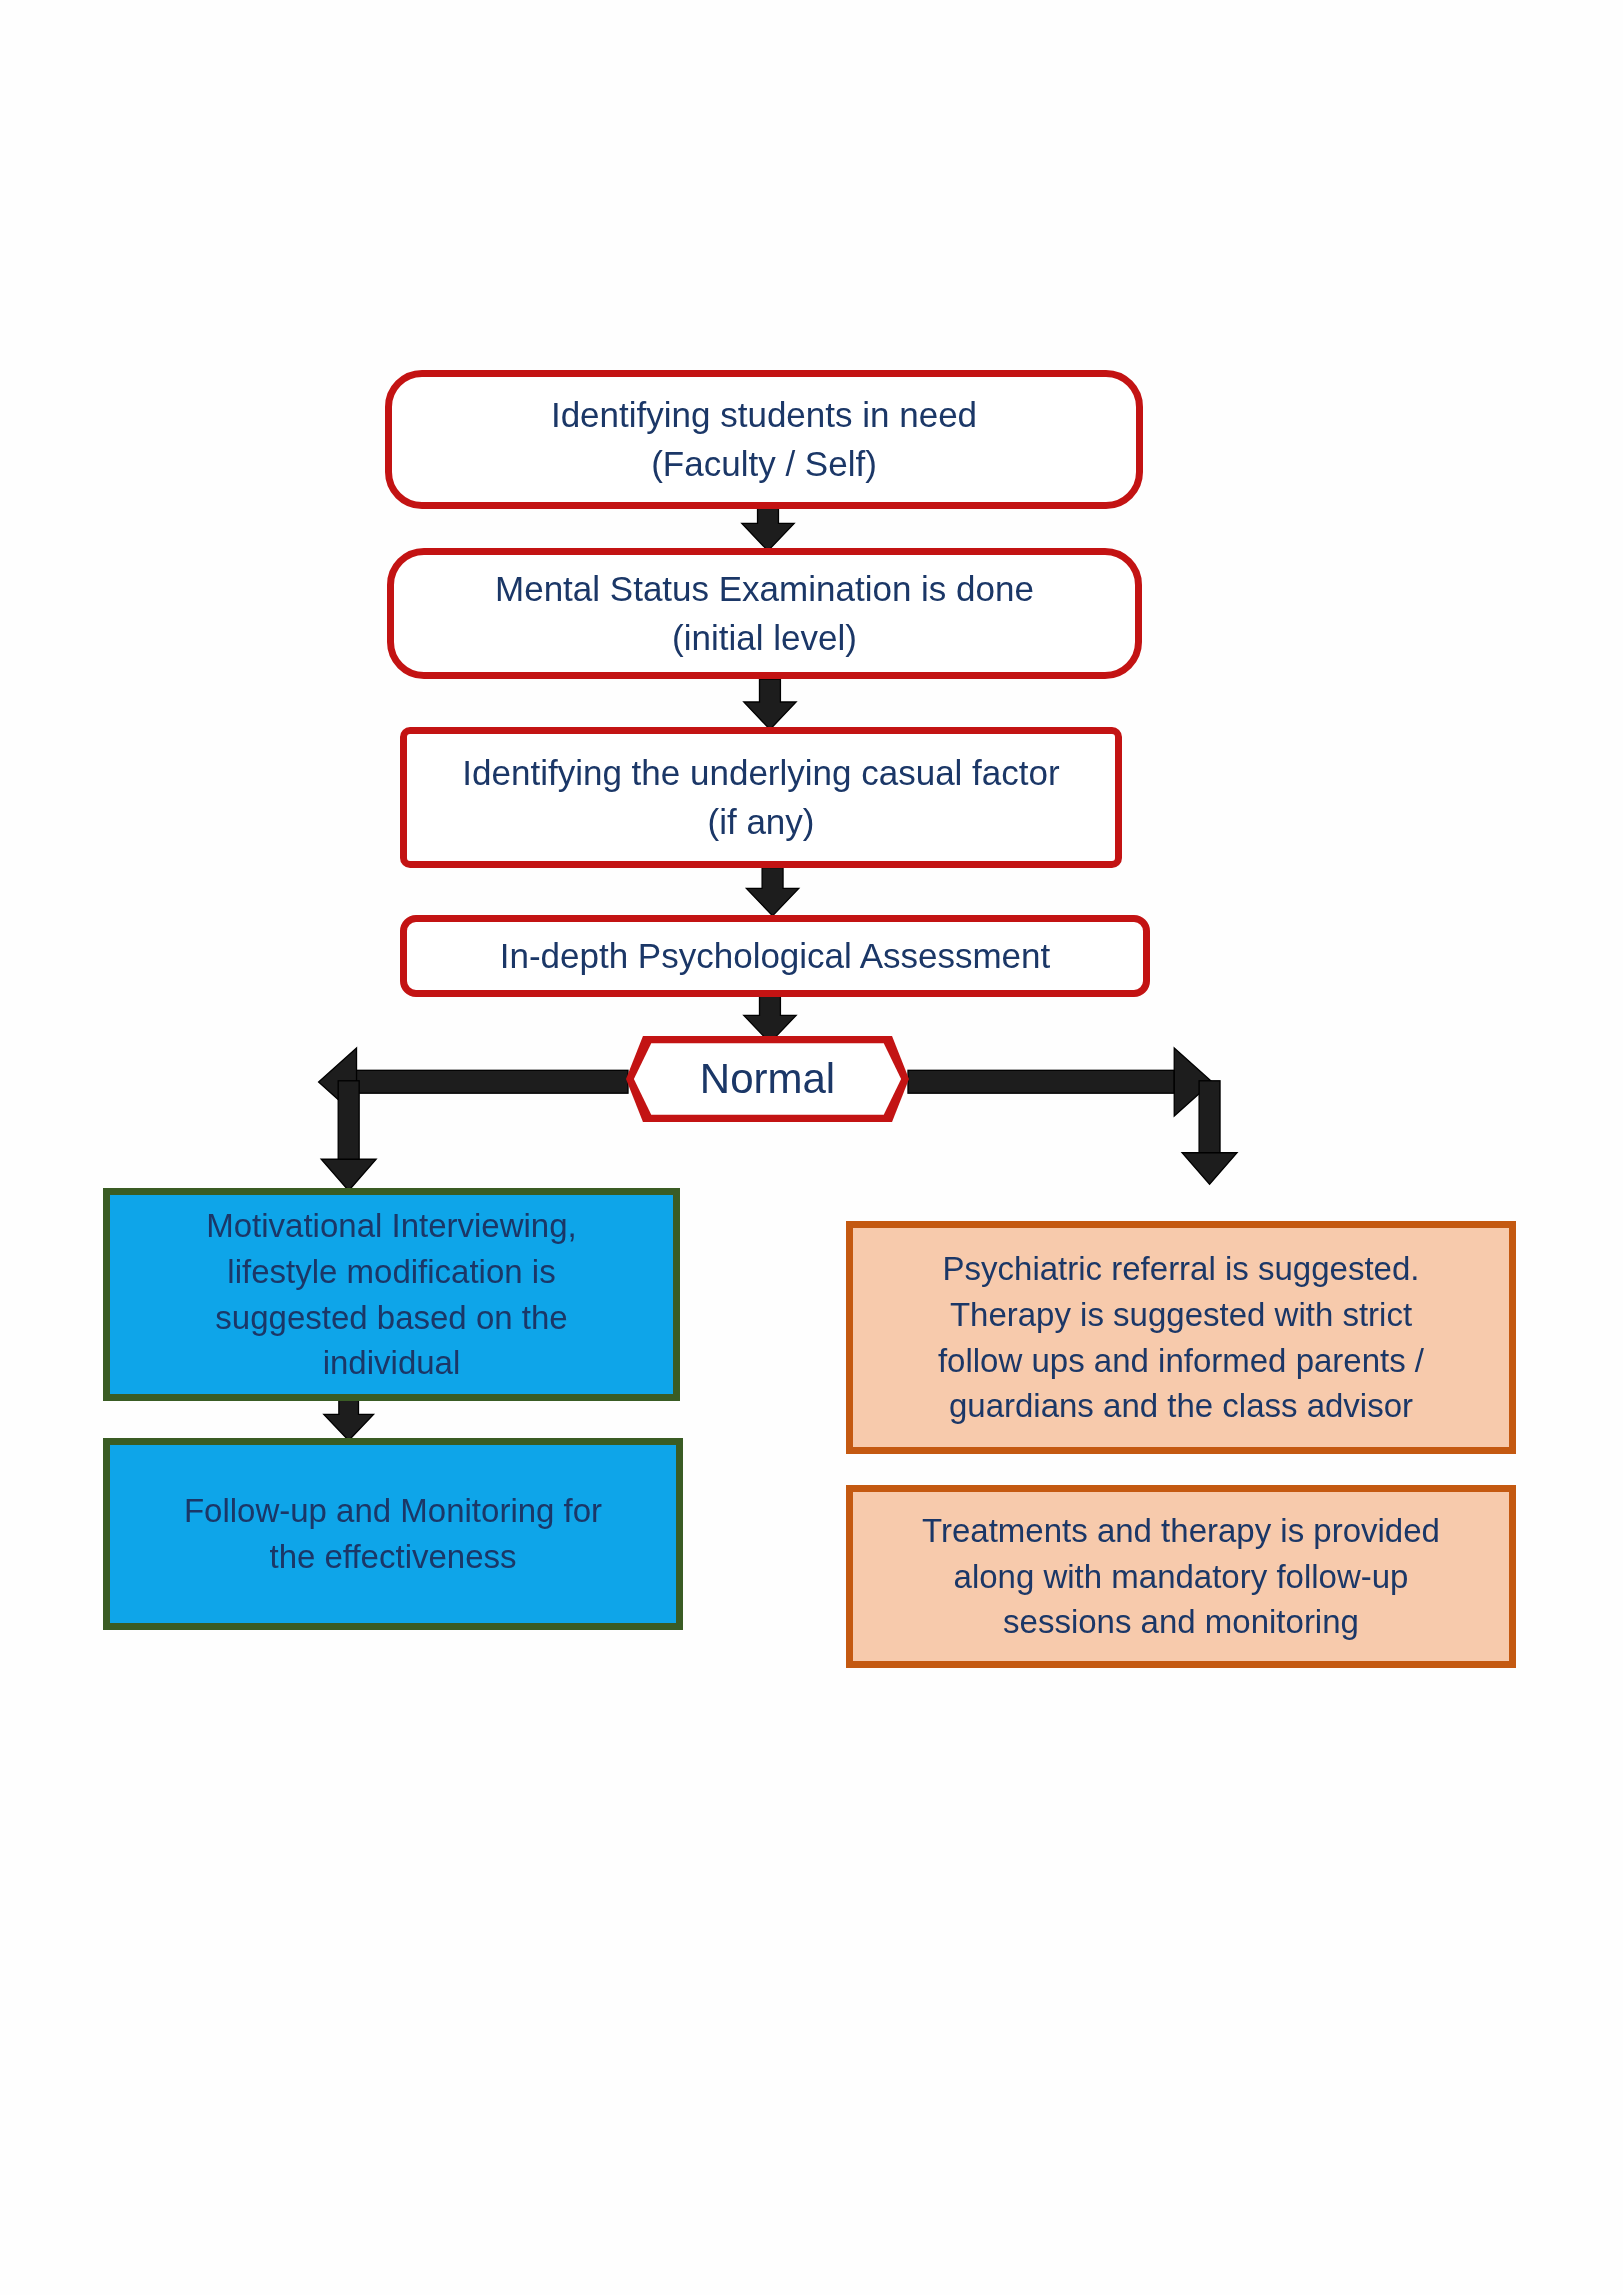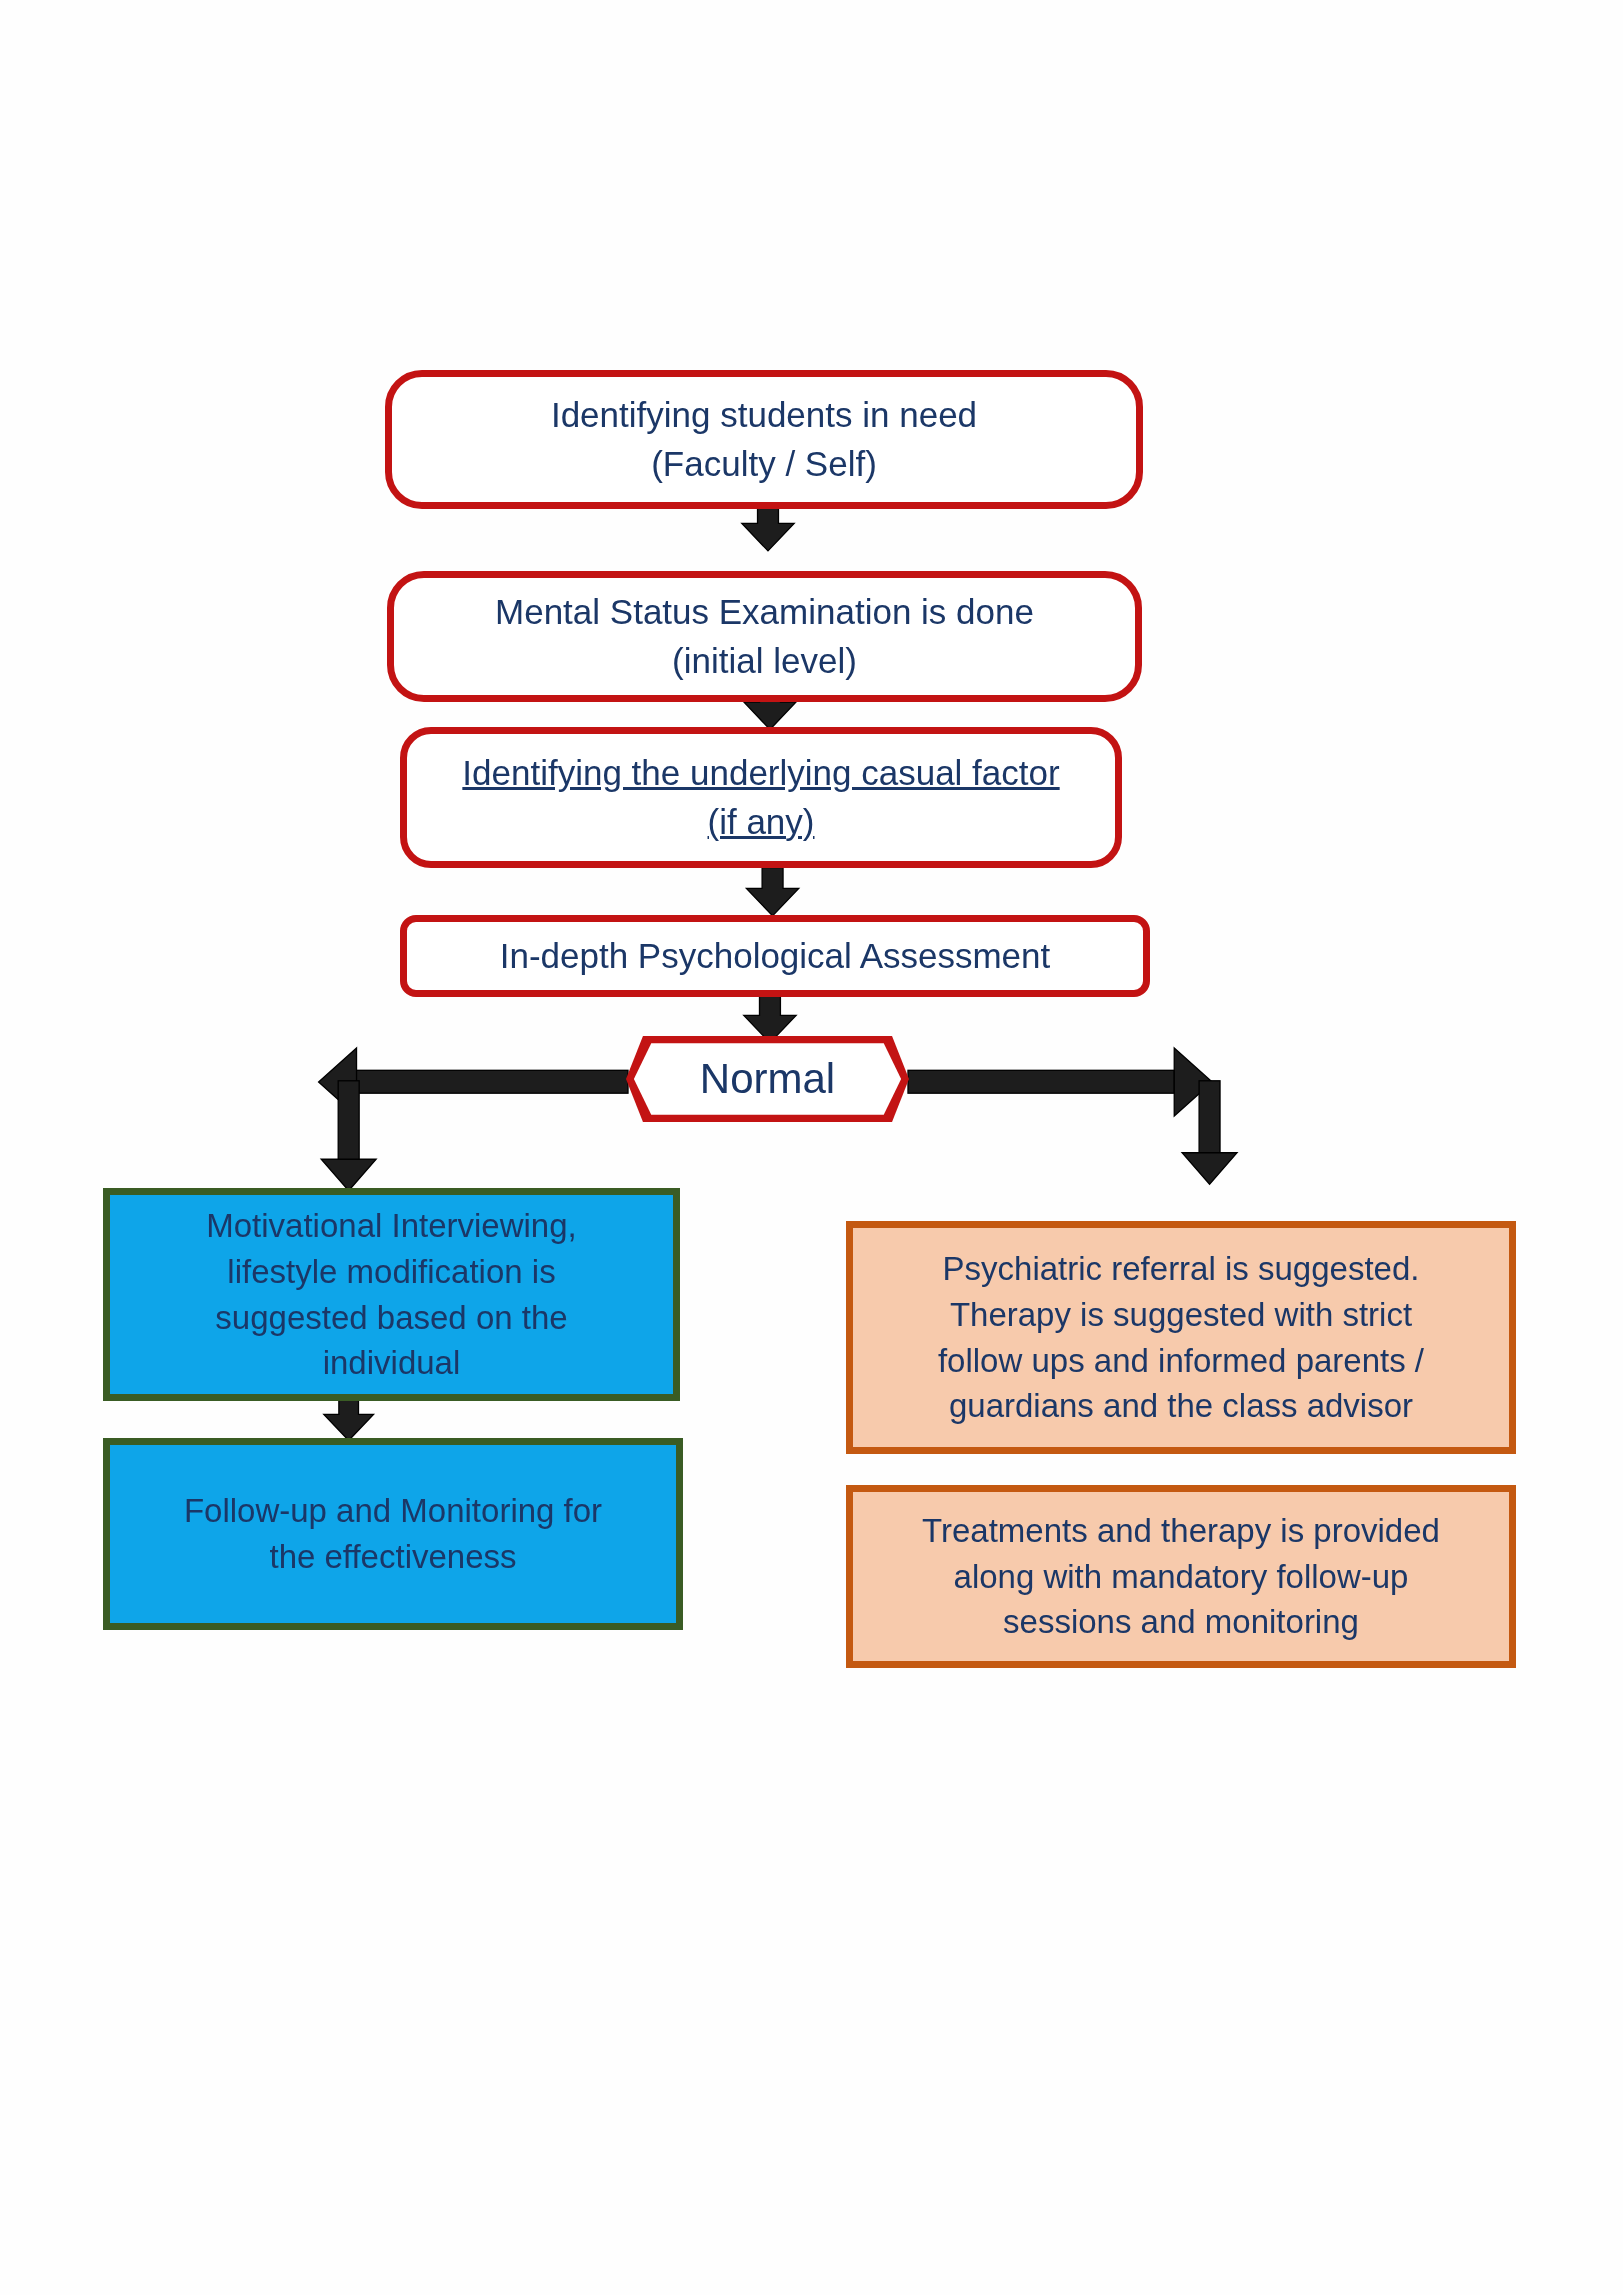--- a/index.html
+++ b/index.html
@@ -106,26 +106,26 @@
     <polygon class="arrow" points="518,2140 548,2140 548,2162 571,2162 533,2202 495,2162 518,2162"></polygon>
 
     <polygon class="arrow" points="1836,2160 1866,2160 1866,2174 1889,2174 1851,2212 1813,2174 1836,2174"></polygon>
   </svg>
 
   <div class="node process" style="left:385px;top:370px;width:758px;height:139px;">
     <div class="label">Identifying students in need
 (Faculty / Self)</div>
   </div>
 
-  <div class="node process" style="left:387px;top:548px;width:755px;height:131px;margin-top:23px;">
+  <div class="node process" style="left:387px;top:548px;width:755px;height:131px;">
     <div class="label">Mental Status Examination is done
 (initial level)</div>
   </div>
 
-  <div class="node process" style="left:400px;top:727px;width:722px;height:141px;border-radius:31px;text-decoration:underline;">
+  <div class="node process" style="left:400px;top:727px;width:722px;height:141px;border-radius:10px;">
     <div class="label">Identifying the underlying casual factor
 (if any)</div>
   </div>
 
   <div class="node process" style="left:400px;top:915px;width:750px;height:82px;border-radius:16px;">
     <div class="label">In-depth Psychological Assessment</div>
   </div>
 
   <div class="hex-outer" style="left:626px;top:1036px;width:283px;height:86px;">
     <div class="hex-inner">

